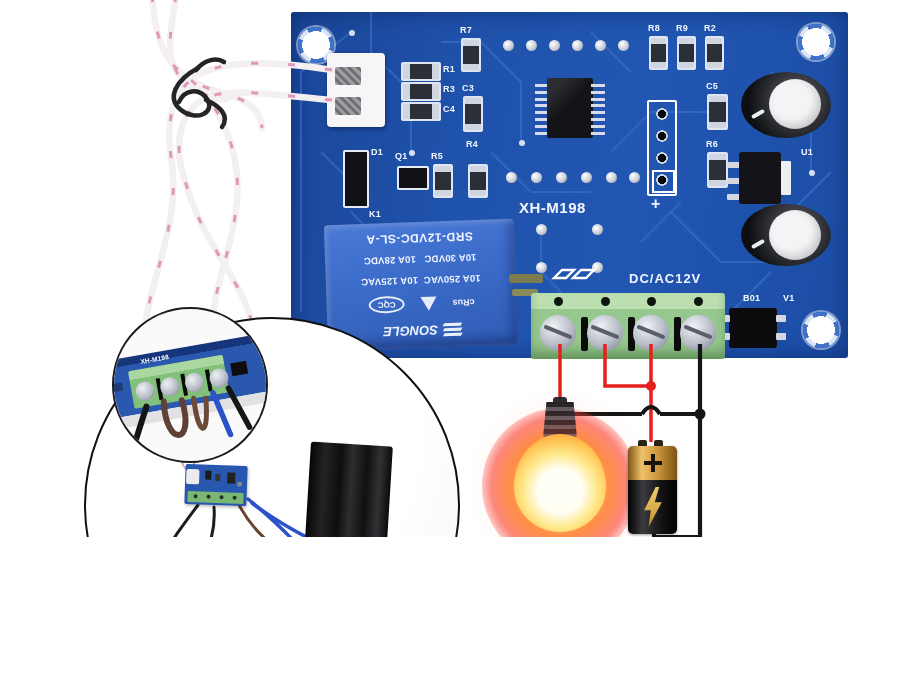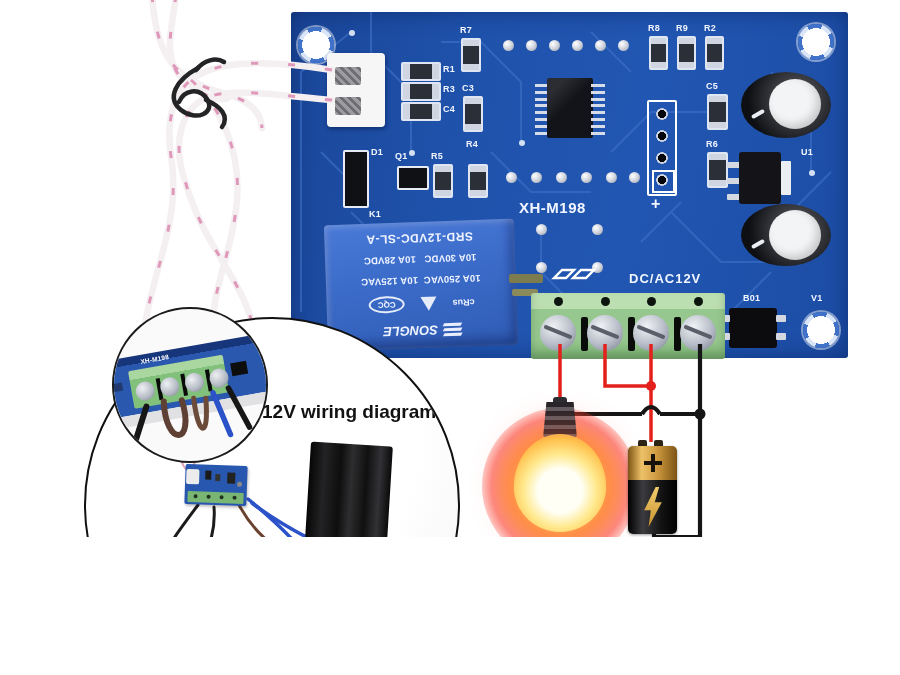--- a/index.html
+++ b/index.html
@@ -253,21 +253,21 @@
     </div>
     <span class="sl" style="left:510px;top:136px">U1</span>
 
     <span class="sl" style="left:452px;top:282px">B01</span>
     <div class="abs" style="left:438px;top:296px;width:48px;height:40px;background:#0c0c0e;border-radius:3px">
       <div class="leg" style="left:-9px;top:7px;width:10px;height:7px"></div>
       <div class="leg" style="left:-9px;top:25px;width:10px;height:7px"></div>
       <div class="leg" style="left:47px;top:7px;width:10px;height:7px"></div>
       <div class="leg" style="left:47px;top:25px;width:10px;height:7px"></div>
     </div>
-    <span class="sl" style="left:520px;top:282px">V1</span>
+    <span class="sl" style="left:492px;top:282px">V1</span>
 
     <div id="relay" class="abs">
       <div id="relay-face">
         <div class="relay-brand">
           <span class="stripes">
               <span></span>
               <span></span>
               <span></span>
             </span>
           <span>SONGLE</span>
@@ -361,21 +361,20 @@
         <i style="left:7px;top:0;width:4px;height:18px"></i>
         <i style="left:0;top:7px;width:18px;height:4px"></i>
       </span>
     </div>
     <div id="batt-bot">
       <span class="bolt"></span>
     </div>
   </div>
 
   <div id="inset" class="abs">
-    <div id="inset-title">12V wiring diagram</div>
 
     <svg class="abs" style="left:0;top:0" width="372" height="372" viewBox="0 0 372 372">
       <g fill="none" stroke-linecap="round">
         <path d="M112,186 C82,226 58,258 90,264" stroke="#1c1c1c" stroke-width="3"></path>
         <path d="M102,262 C122,238 130,214 128,188" stroke="#1c1c1c" stroke-width="3"></path>
         <path d="M94,268 C68,292 40,318 10,342" stroke="#1c1c1c" stroke-width="3"></path>
         <path d="M152,184 C178,235 235,260 290,254" stroke="#6b4230" stroke-width="3"></path>
         <path d="M162,180 C205,215 228,242 240,266" stroke="#2b52c8" stroke-width="3.5"></path>
         <path d="M294,250 C252,236 200,210 166,184" stroke="#2b52c8" stroke-width="3.5"></path>
         <path d="M100,150 c-8,-8 -2,-18 6,-12 c6,5 0,13 -5,9" stroke="#dfa3b8" stroke-width="2"></path>

